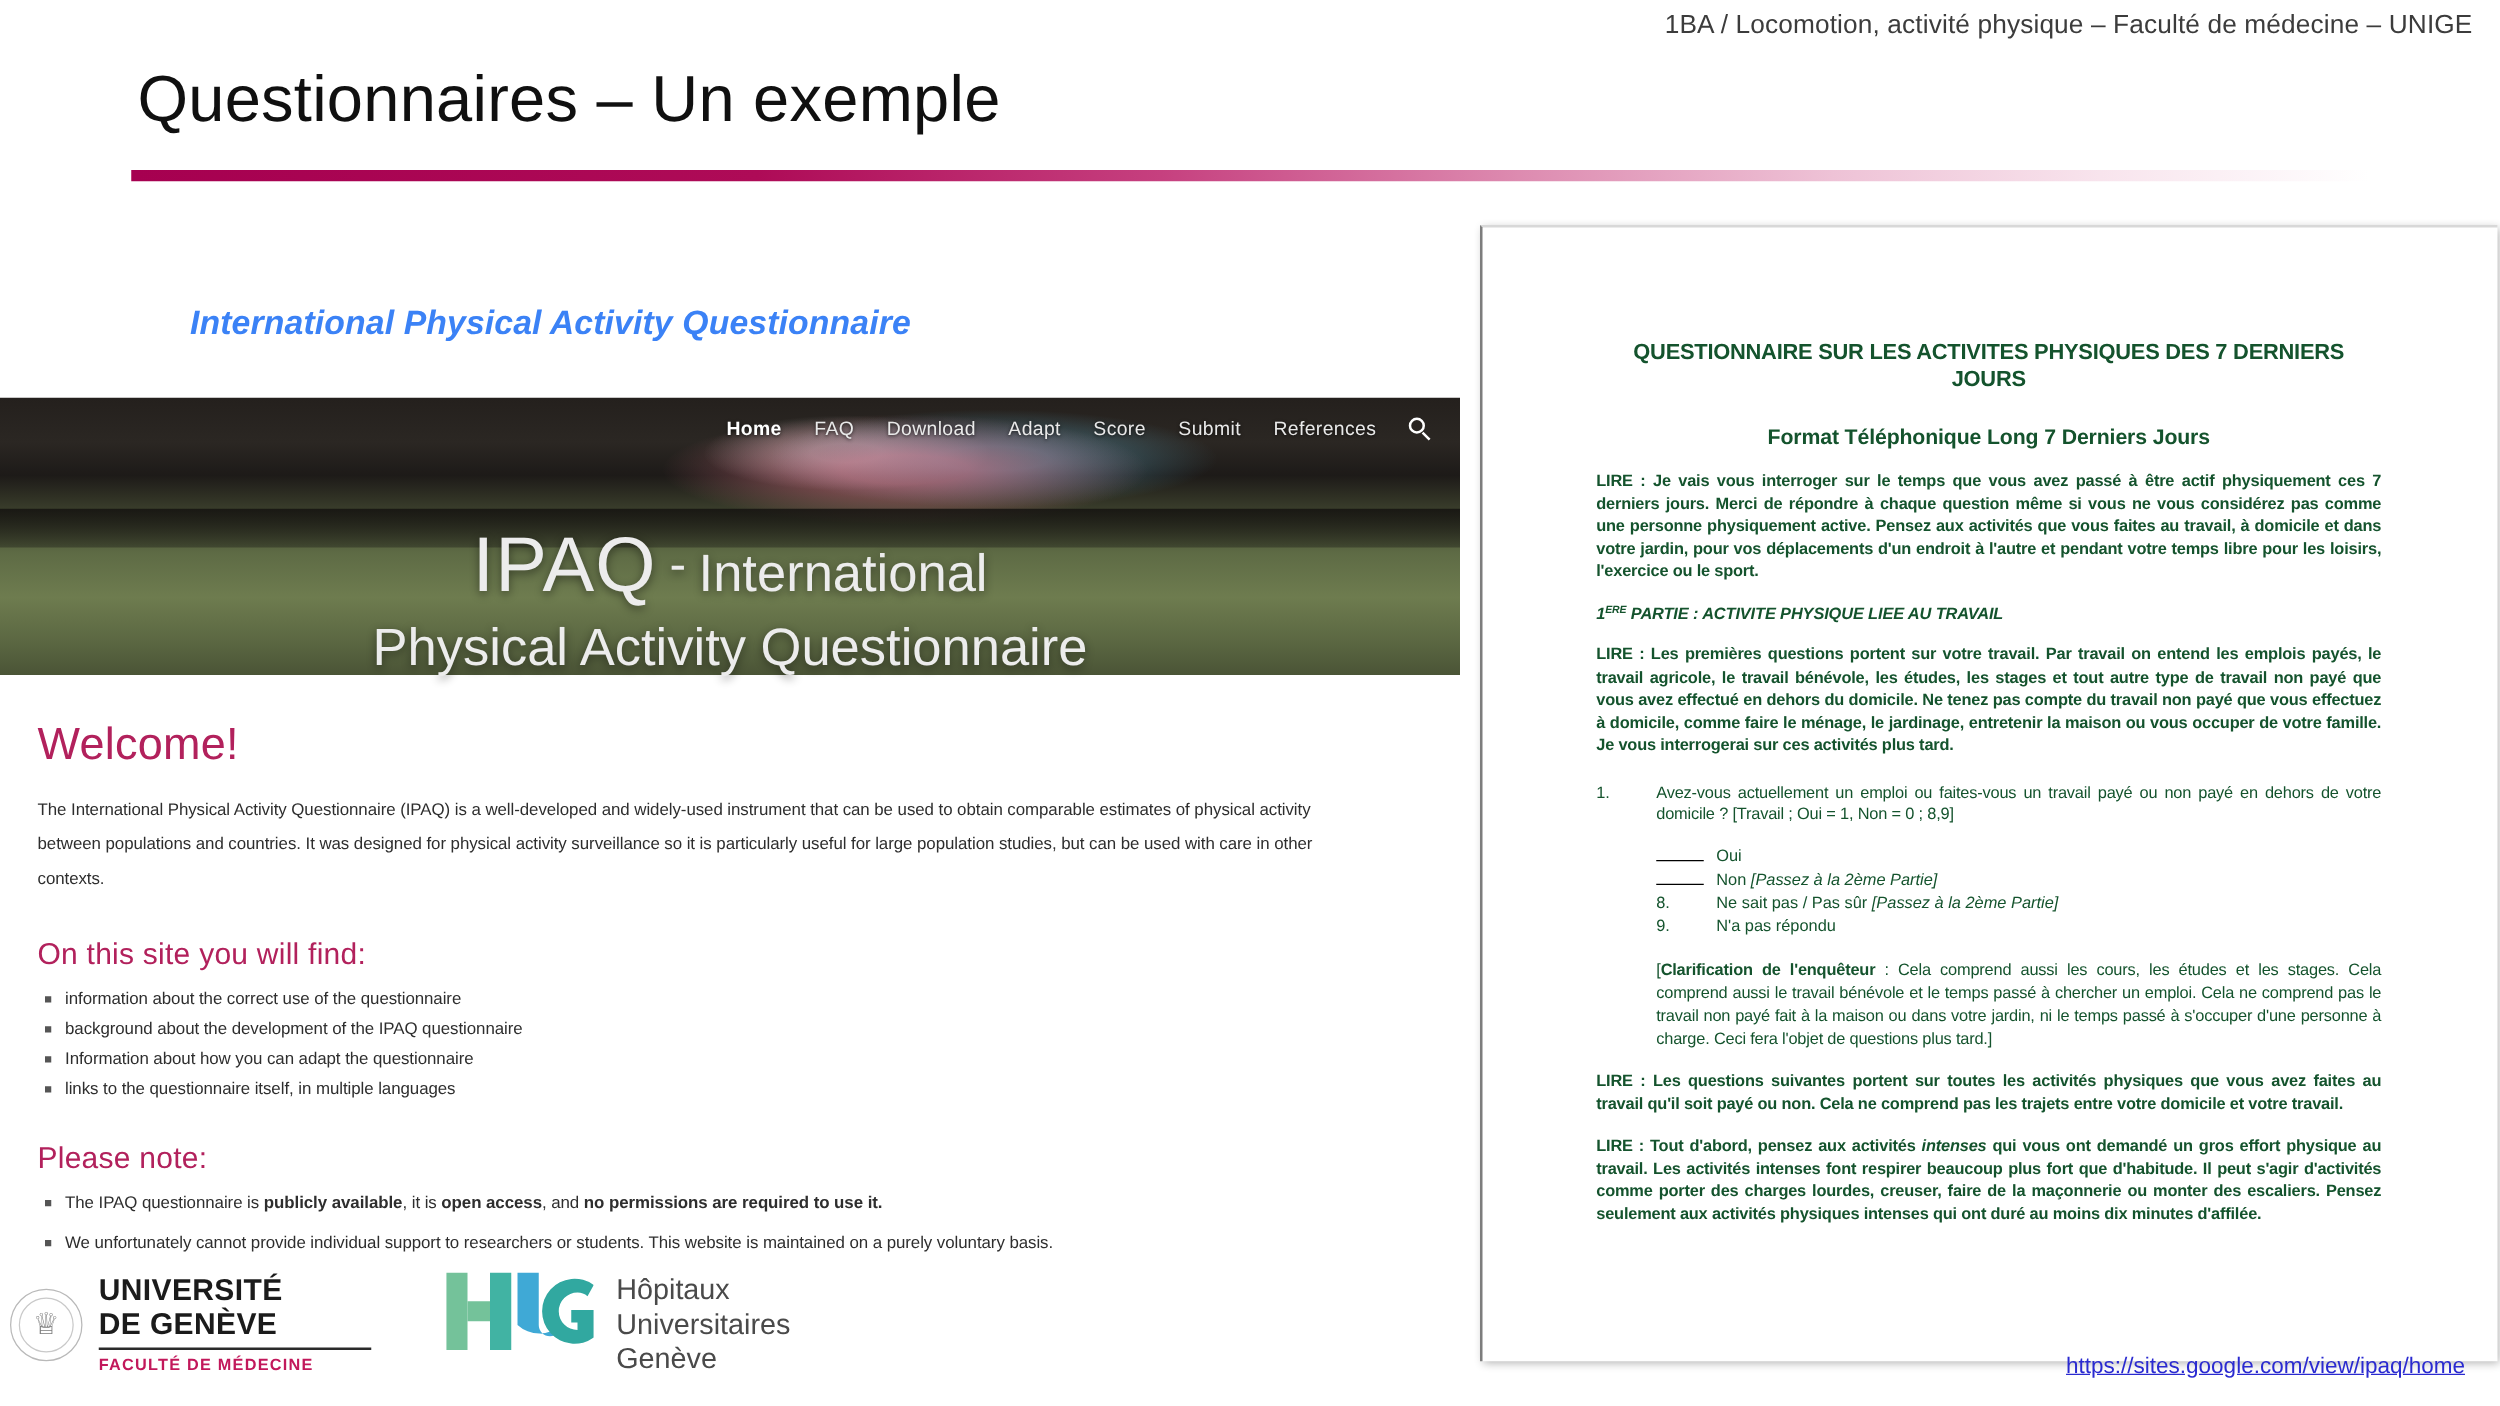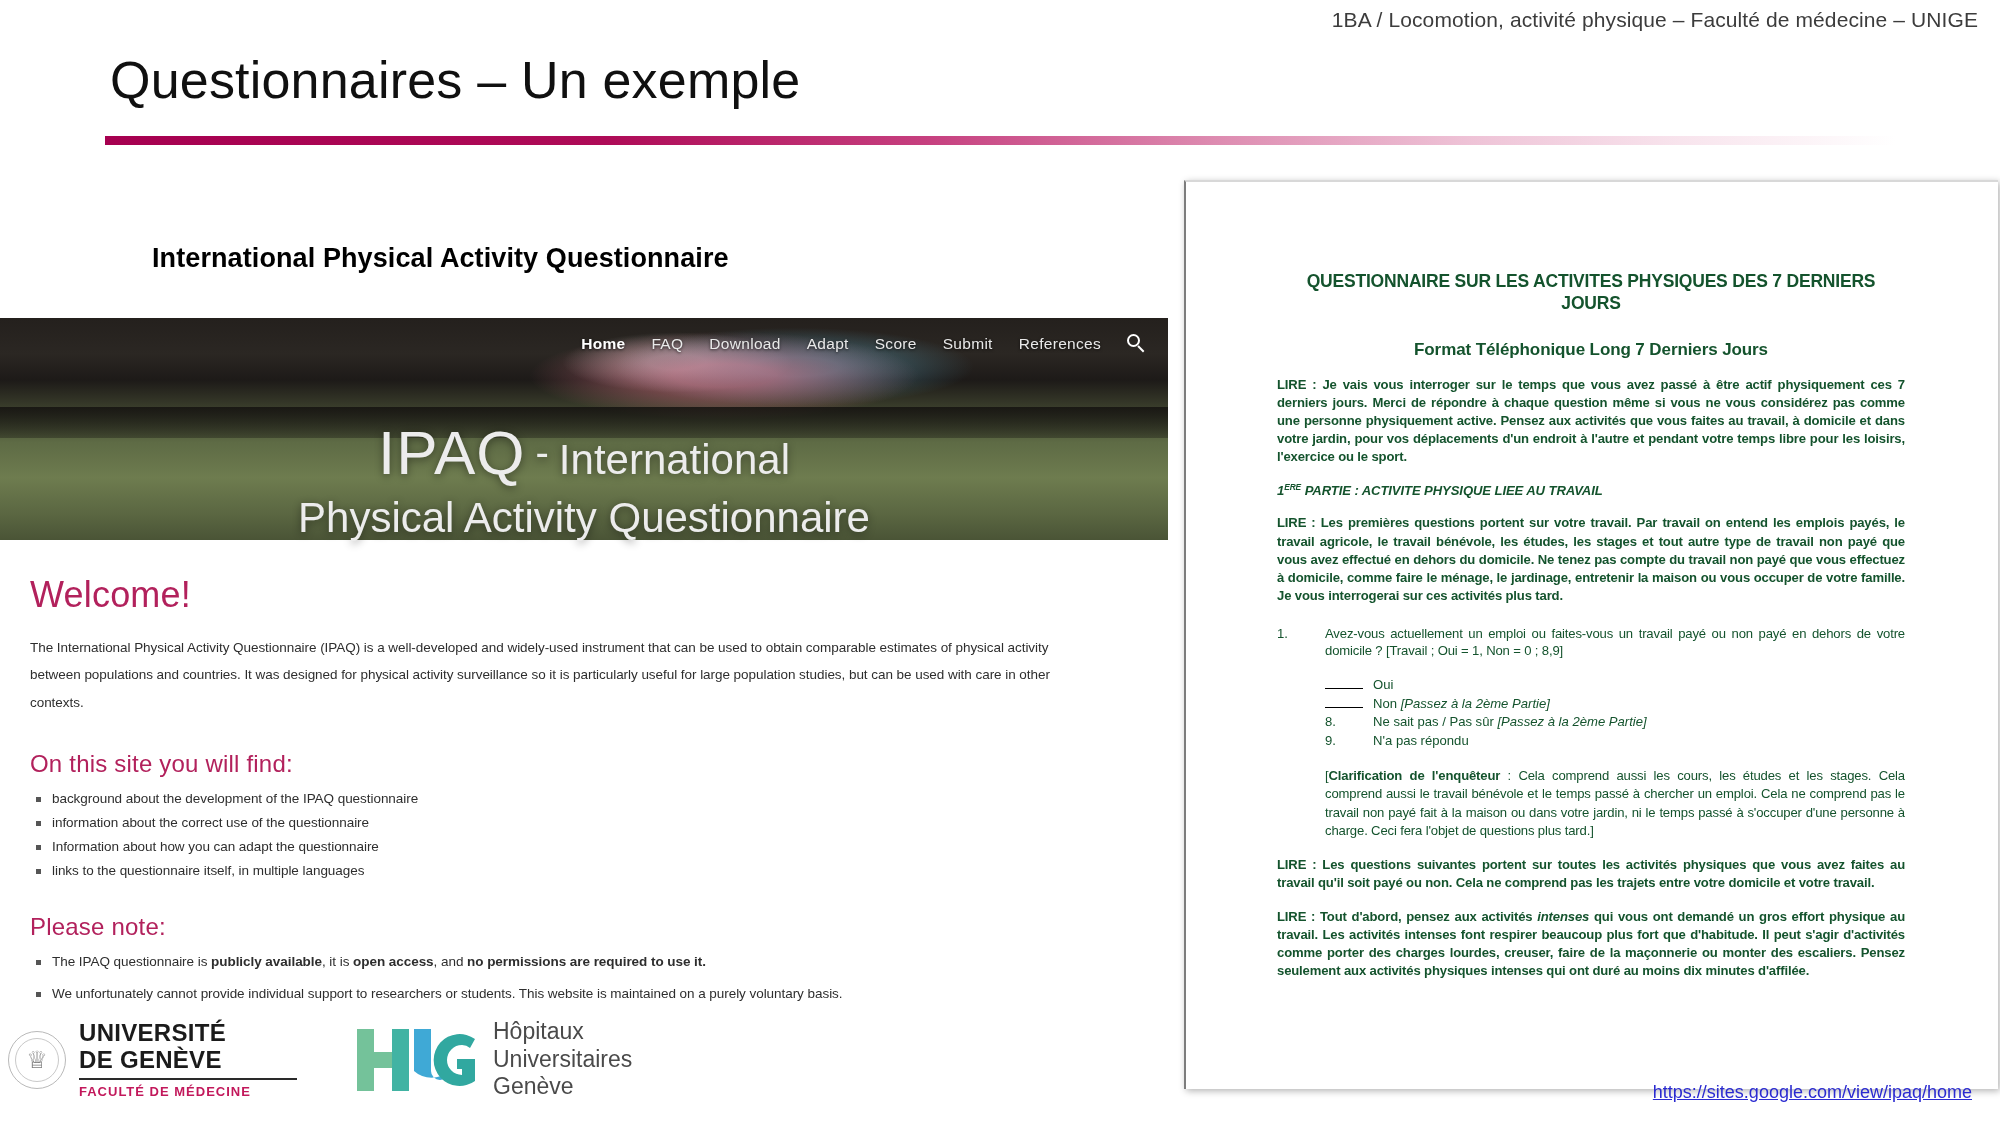--- a/index.html
+++ b/index.html
@@ -24,21 +24,21 @@
   }
   .title-rule {
     position: absolute; left: 105px; top: 136px;
     width: 1790px; height: 9px;
     background: linear-gradient(to right, #a60050 0%, #ae0b57 28%, #c6407f 46%, #dd8bb0 62%, #eec2d6 76%, #f8e4ed 88%, #ffffff 100%);
   }
 
   
   .ipaq-caption {
     position: absolute; left: 152px; top: 243px;
-    font-size: 27px; font-weight: 700; color: #000000; letter-spacing: .1px;
+    font-size: 27px; font-weight: 700; color: #3b82f6; letter-spacing: .1px; font-style: italic;
   }
   .site {
     position: absolute; left: 0px; top: 318px;
     width: 1168px; height: 700px;
     background: #fff; overflow: hidden;
   }
   .hero {
     position: relative; width: 1168px; height: 222px;
     background:
       radial-gradient(ellipse at 62% 26%, rgba(230,120,140,.55) 0 5%, rgba(0,0,0,0) 19%),
@@ -168,21 +168,21 @@
     content:""; position:absolute; left:6px; top:6px; right:6px; bottom:6px;
     border-radius:50%; border:1.2px solid #c9c9c9;
   }
   .seal .eagle {
     position:absolute; left:50%; top:50%; transform:translate(-50%,-50%);
     font-size: 24px; color:#7b7b7b; line-height:1;
   }
   .unige-txt .l1 { font-size: 24px; font-weight: 700; color: #1b1b1b; line-height: 1.12; letter-spacing: .3px;}
   .unige-txt .rule { height: 2px; background: #2a2a2a; margin: 4px 0 4px 0; width: 218px;}
   .unige-txt .l2 { font-size: 13px; font-weight: 700; color: #c2185b; letter-spacing: 1.0px; }
-  .hug { display: flex; align-items: center; margin-left: 60px; }
+  .hug { display: flex; margin-left: 60px; }
   .hug-mark { display: flex; align-items: flex-end; height: 62px; }
   .hug-txt { margin-left: 18px; font-size: 23px; color: #4a4a4a; line-height: 1.2; }
   .url {
     position: absolute; right: 28px; bottom: 22px;
     font-size: 18px; color: #2a2ad0; text-decoration: underline;
   }
 </style>
 </head>
 <body>
 
@@ -217,22 +217,22 @@
       </div>
     </div>
 
     <div class="site-body">
       <div class="sec-h welcome">Welcome!</div>
       <div class="para">The International Physical Activity Questionnaire (IPAQ) is a well-developed and widely-used instrument that can be used to obtain comparable estimates of physical activity between populations and countries. It was designed for physical activity surveillance so it is particularly useful for large population studies, but can be used with care in other contexts.</div>
 
       <div class="block-gap"></div>
       <div class="sec-h mid">On this site you will find:</div>
       <ul class="site-list">
+        <li>information about the correct use of the questionnaire</li>
         <li>background about the development  of the IPAQ questionnaire</li>
-        <li>information about the correct use of the questionnaire</li>
         <li>Information about how you can adapt the questionnaire</li>
         <li>links to the questionnaire itself, in multiple languages</li>
       </ul>
 
       <div class="block-gap-sm"></div>
       <div class="sec-h mid">Please note:</div>
       <ul class="site-list spaced">
         <li>
           <span>The IPAQ questionnaire is </span><b>publicly available</b><span>, it is </span><b>open access</b><span>, and </span><b>no permissions are required to use it.</b>
         </li>

